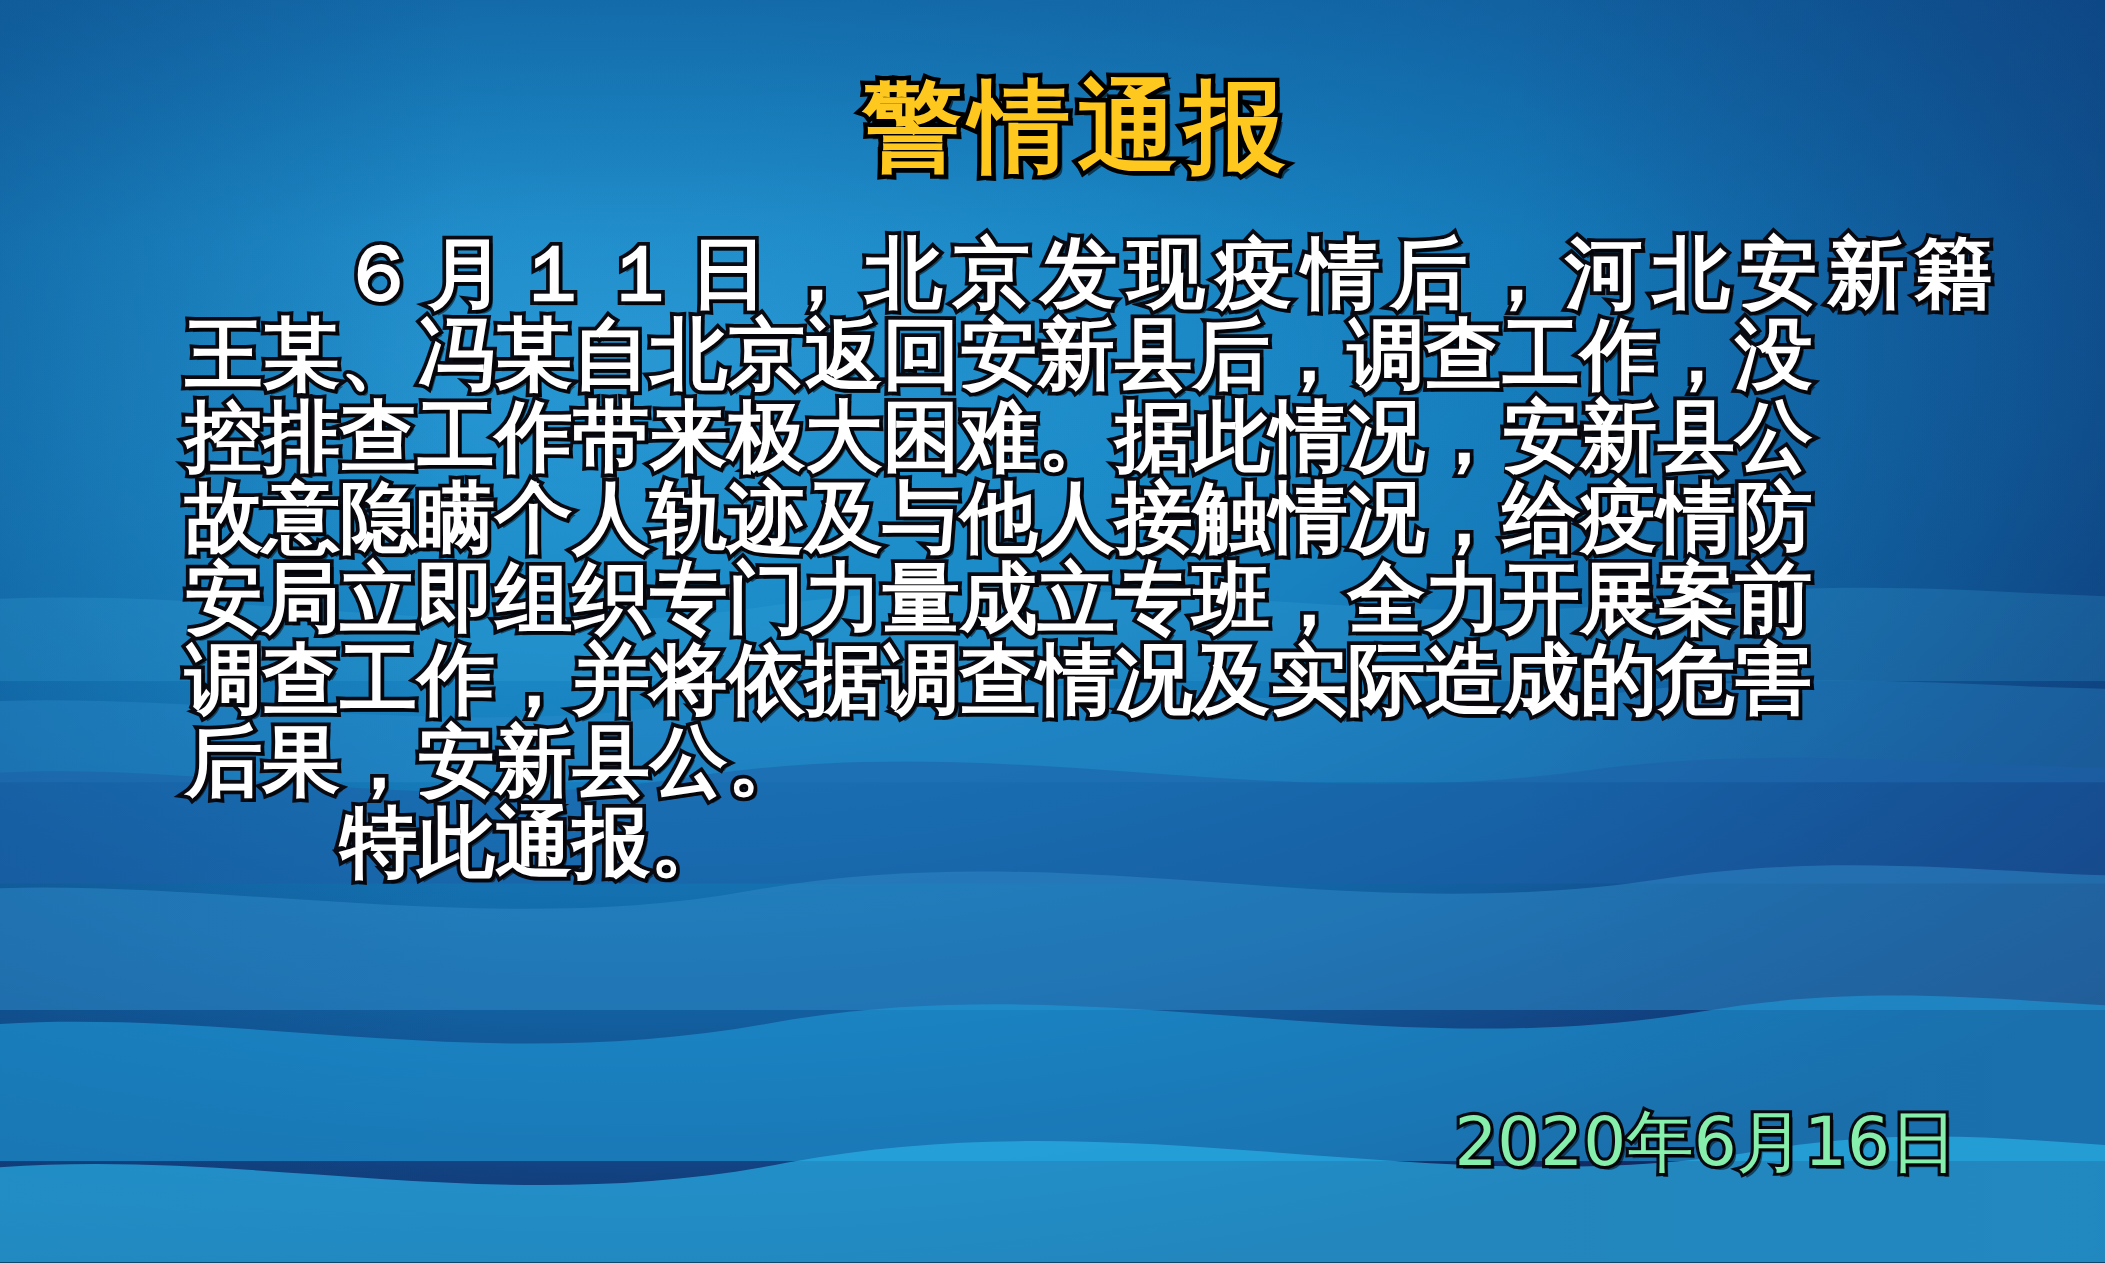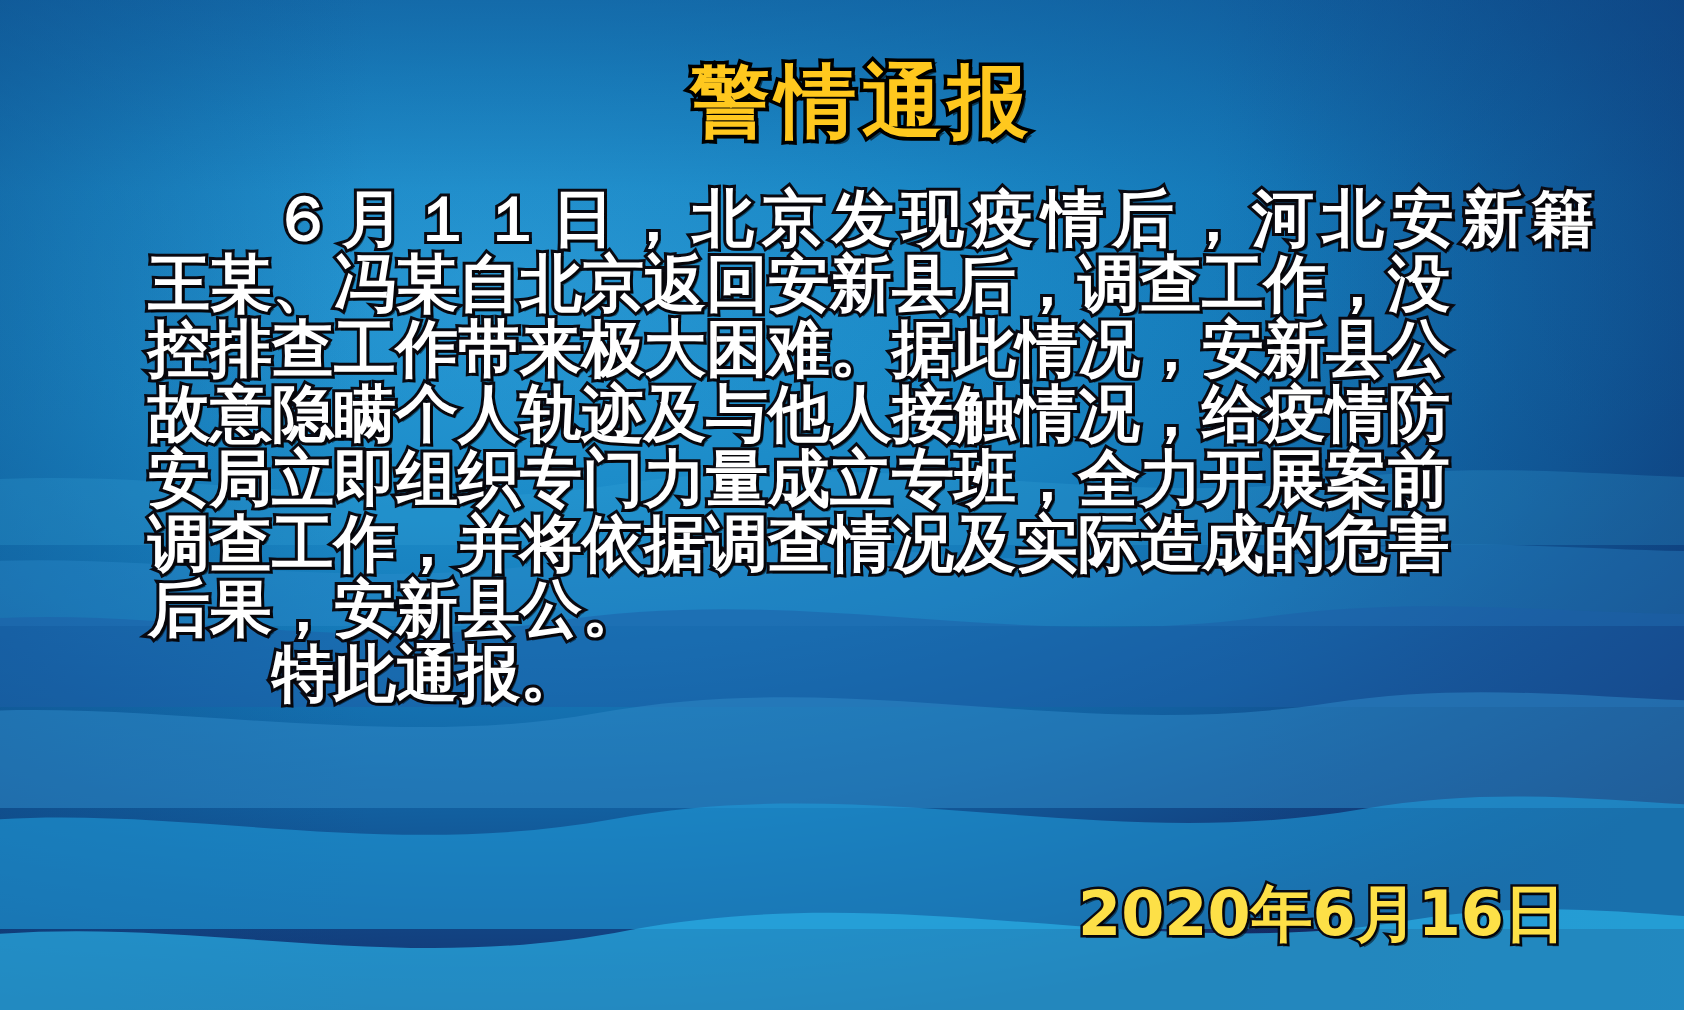--- a/index.html
+++ b/index.html
@@ -95,24 +95,24 @@
     paint-order: stroke fill;
     text-shadow: 3px 3px 0 rgba(0,0,0,0.5);
   }
   .line.indent { text-indent: 124px; }
   .line.spaced { letter-spacing: 8px; }
 
   .date {
     position: absolute;
     right: 118px;
     bottom: 66px;
-    font-size: 62px;
+    font-size: 54px;
     line-height: 60px;
-    font-weight: 700;
-    color: #fde047;
+    font-weight: 400;
+    color: #86efac;
     -webkit-text-stroke: 5px #0a0a12;
     paint-order: stroke fill;
     text-shadow: 3px 3px 0 rgba(0,0,0,0.5);
     white-space: pre;
   }
 </style>
 </head>
 <body>
 
 <div id="poster">

